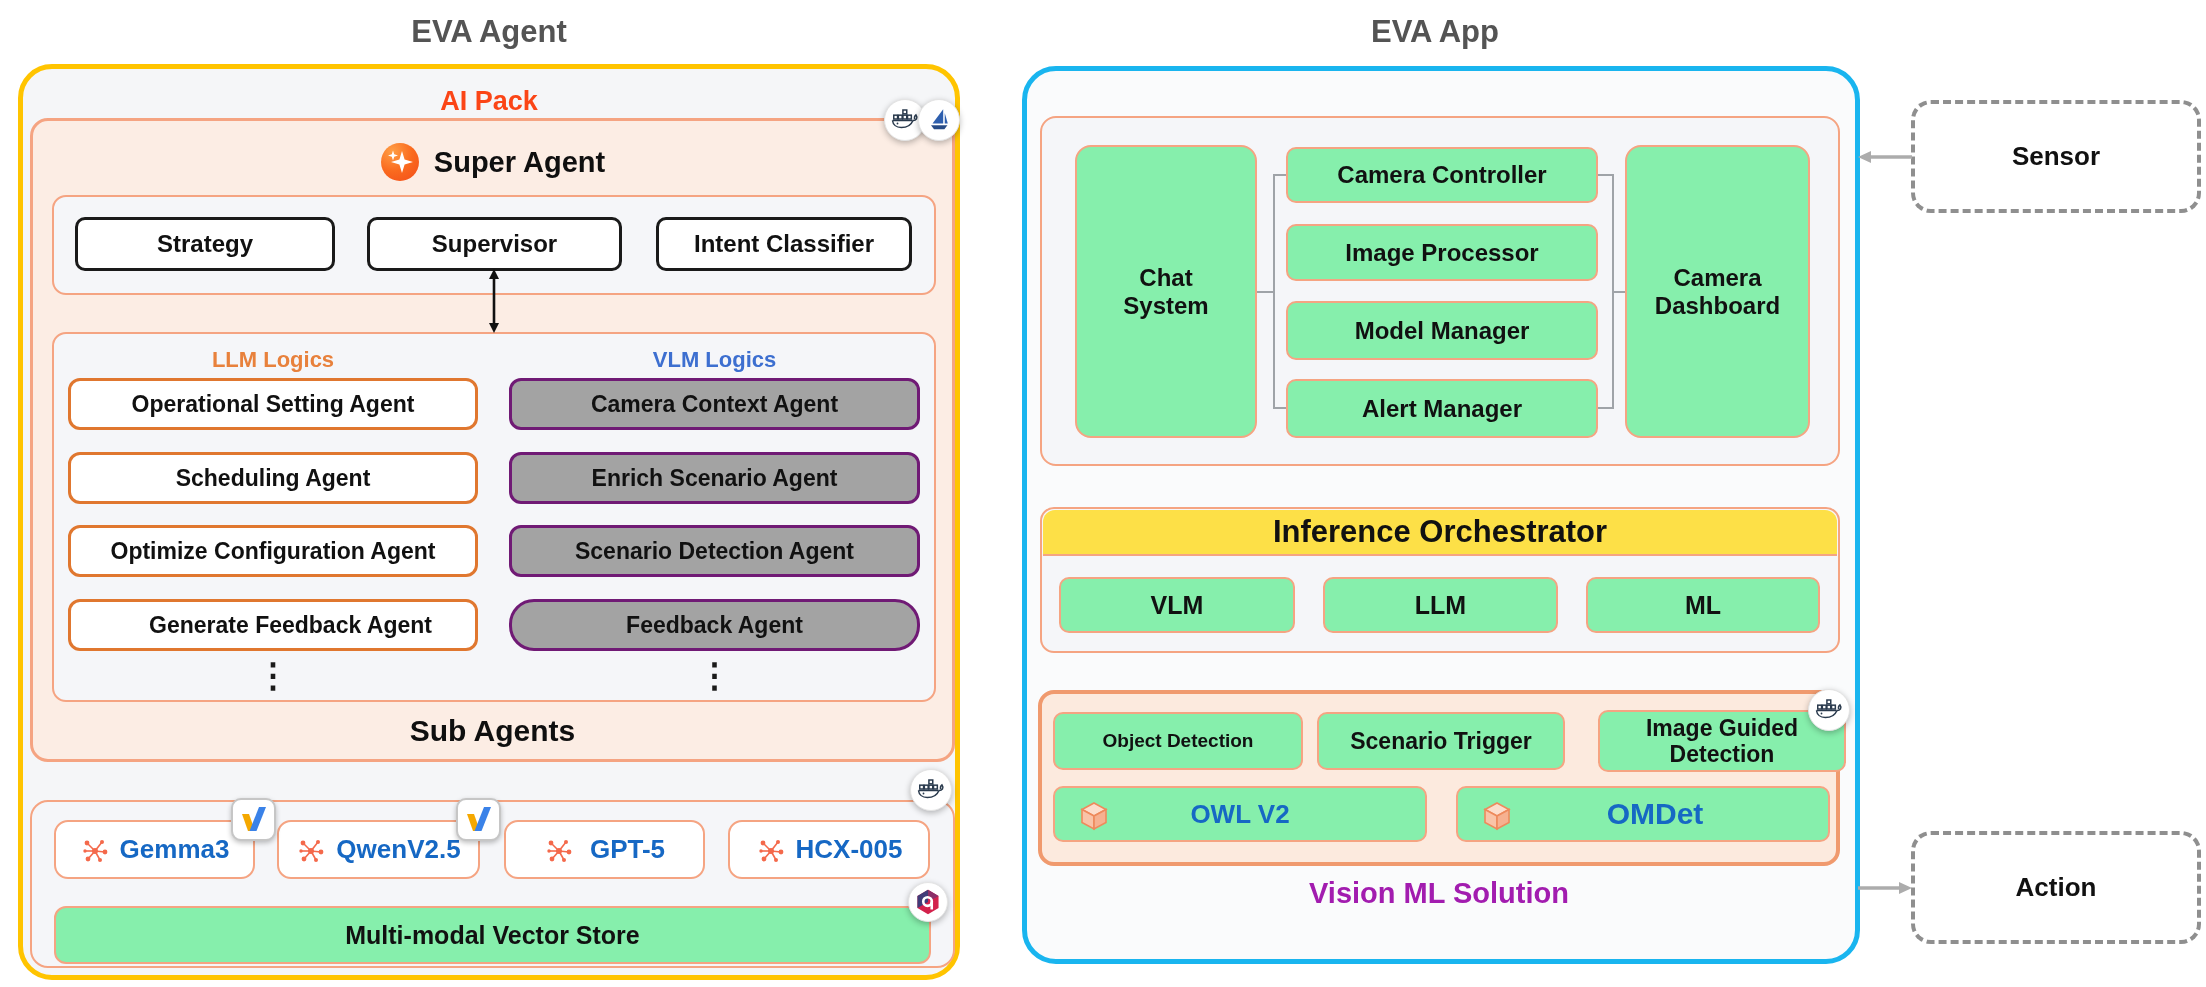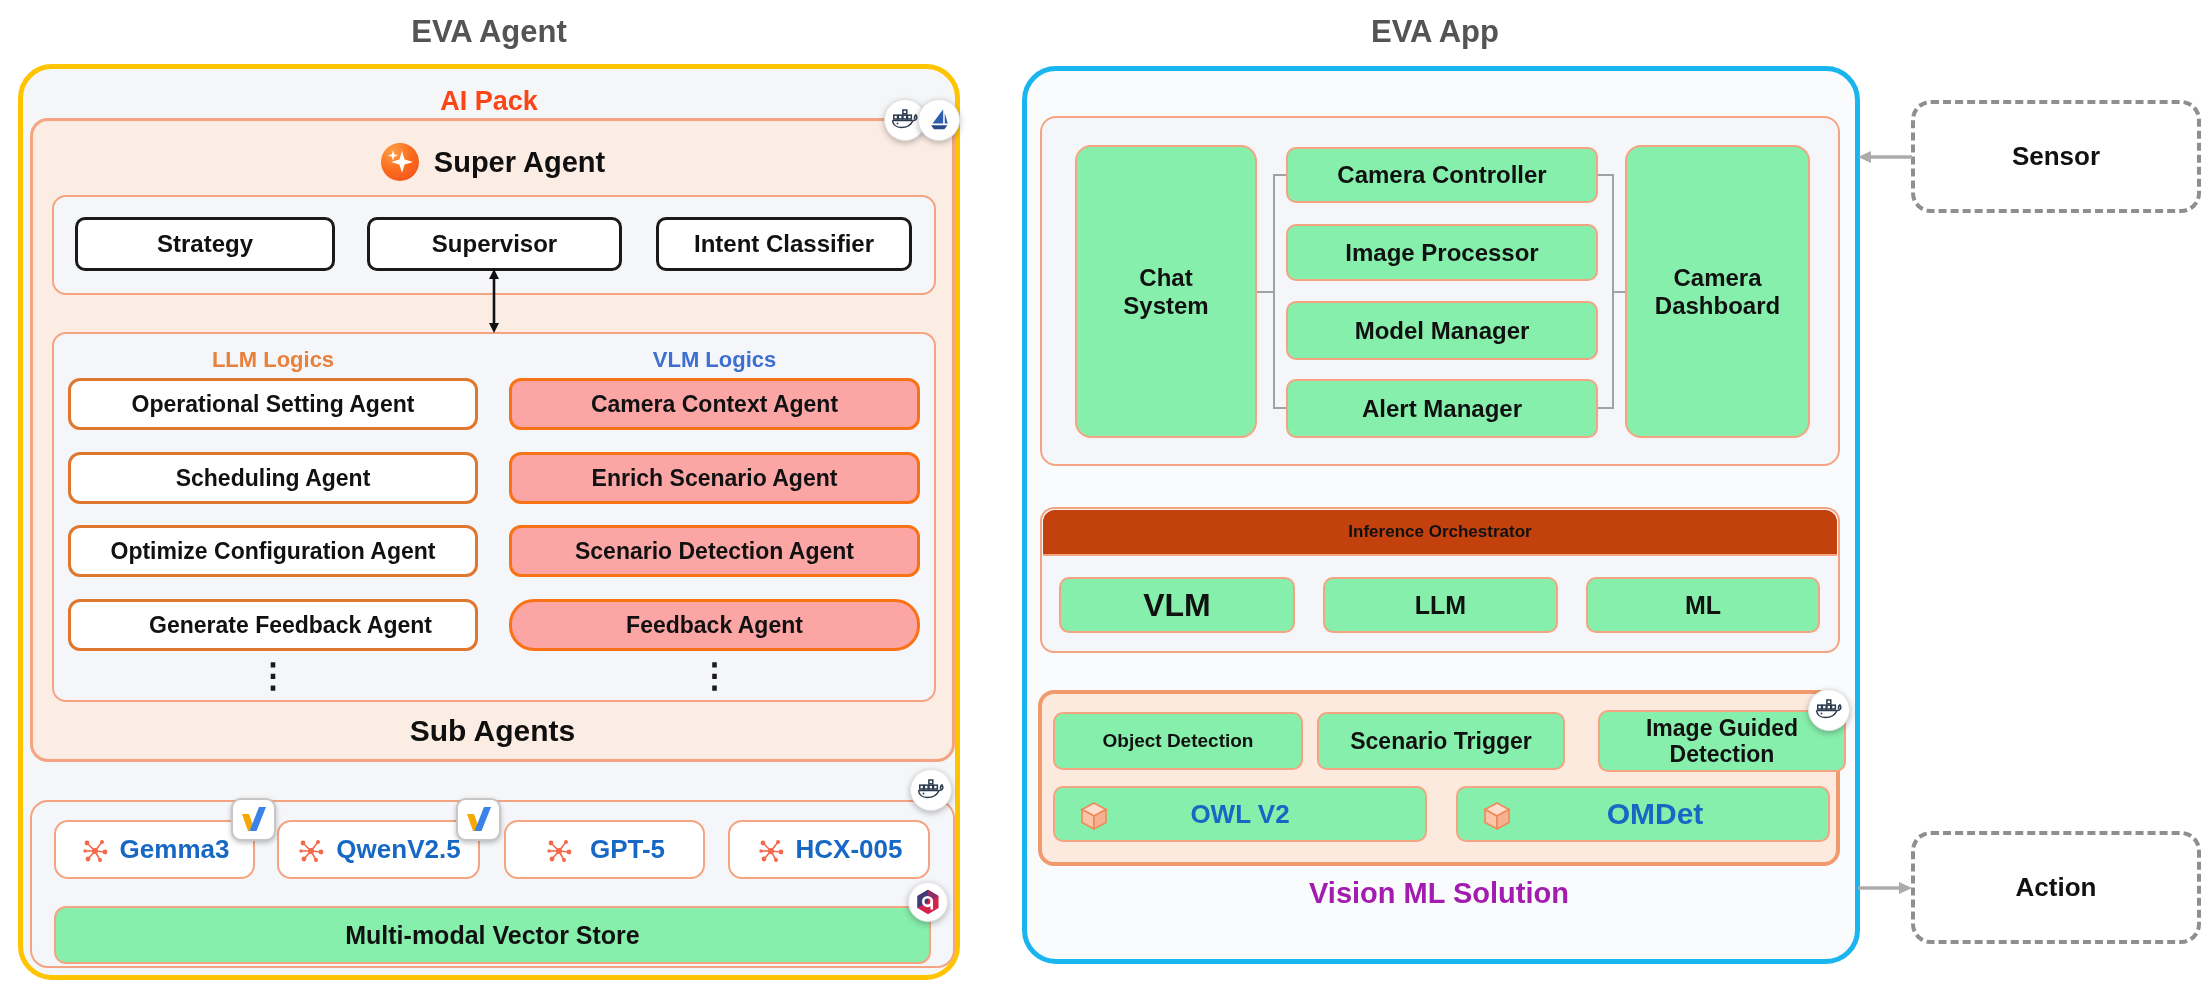--- a/index.html
+++ b/index.html
@@ -8,26 +8,26 @@
   .flexc{display:flex;align-items:center;justify-content:center;text-align:center;}
   .panel-title{font-size:31px;font-weight:bold;color:#545454;}
   .accent-label{font-size:27px;font-weight:bold;color:#FB4516;}
   .outer-yellow{border:5px solid #FFC400;border-radius:34px;background:#F5F6F8;}
   .outer-cyan{border:5px solid #19B5EF;border-radius:34px;background:#FAFBFC;}
   .peach-box{border:2.5px solid #F5A482;border-radius:16px;background:#F5F6F9;}
   .pink-box{border:3px solid #F5A482;border-radius:18px;background:#FCEDE4;}
   .white-peach{border:2.5px solid #F5A482;border-radius:12px;background:#86efac;font-weight:bold;color:#111;font-size:24px;}
   .black-box{border:3px solid #1A1A1A;border-radius:10px;background:#fff;font-weight:bold;color:#111;font-size:24px;}
   .llm-box{border:3px solid #E0772F;border-radius:12px;background:#fff;font-weight:bold;color:#111;font-size:23px;}
-  .vlm-box{border:3px solid #f97316;border-radius:12px;background:#fca5a5;font-weight:bold;color:#111;font-size:23px;}
+  .vlm-box{border:3px solid #701a75;border-radius:12px;background:#a3a3a3;font-weight:bold;color:#111;font-size:23px;}
   .chip{border:2.5px solid #F5A482;border-radius:14px;background:#fff;font-weight:bold;color:#1668C4;font-size:26px;display:flex;align-items:center;justify-content:center;gap:10px;}
   .circle{border-radius:50%;background:#fff;border:1px solid #E4E4E4;box-shadow:0 2px 6px rgba(0,0,0,.28);display:flex;align-items:center;justify-content:center;z-index:6;}
   .badge{border:2px solid #C6C6C6;border-radius:10px;background:#fff;box-shadow:0 2px 5px rgba(0,0,0,.25);display:flex;align-items:center;justify-content:center;z-index:7;}
   .dashed-box{border:4px dashed #8F8F8F;border-radius:20px;background:#fff;font-weight:bold;color:#111;font-size:26px;}
-  .hdr-band{background:#c2410c;border-bottom:2.5px solid #F5A482;border-radius:12px 12px 0 0;font-weight:bold;color:#111;font-size:17px;}
+  .hdr-band{background:#fde047;border-bottom:2.5px solid #F5A482;border-radius:12px 12px 0 0;font-weight:bold;color:#111;font-size:31px;}
   .ellipsis{font-size:34px;font-weight:bold;color:#1A1A1A;line-height:1;}
   svg{display:block;}
 </style>
 </head>
 <body>
 
 <div id="canvas">
 
   <div class="abs flexc panel-title" style="left:329px;top:10px;width:320px;height:44px;">EVA Agent</div>
 
@@ -274,21 +274,21 @@
     <svg width="400" height="300" viewBox="0 0 400 300" fill="none" stroke="#9FA3A8" stroke-width="2">
       <polyline points="7,152 24,152"></polyline>
       <polyline points="36,35 24,35 24,268 36,268"></polyline>
       <polyline points="348,35 363,35 363,268 348,268"></polyline>
       <polyline points="363,152 375,152"></polyline>
     </svg>
   </div>
 
   <div class="abs peach-box" style="left:1040px;top:507px;width:800px;height:146px;border-radius:14px;"></div>
   <div class="abs flexc hdr-band" style="left:1043px;top:510px;width:794px;height:46px;">Inference Orchestrator</div>
-  <div class="abs flexc white-peach" style="left:1059px;top:577px;width:236px;height:56px;border-radius:10px;font-size:32px;">VLM</div>
+  <div class="abs flexc white-peach" style="left:1059px;top:577px;width:236px;height:56px;border-radius:10px;font-size:25px;">VLM</div>
   <div class="abs flexc white-peach" style="left:1323px;top:577px;width:235px;height:56px;border-radius:10px;font-size:25px;">LLM</div>
   <div class="abs flexc white-peach" style="left:1586px;top:577px;width:234px;height:56px;border-radius:10px;font-size:25px;">ML</div>
 
   <div class="abs" style="left:1038px;top:690px;width:802px;height:176px;border:4px solid #F09A6E;border-radius:16px;background:#FCEADE;"></div>
   <div class="abs circle" style="left:1808px;top:689px;width:42px;height:42px;">
     <svg width="30" height="26" viewBox="0 0 36 28">
       <g fill="none" stroke="#2A3A4D" stroke-width="1.8">
         <rect x="15.5" y="2" width="4.6" height="4.6"></rect>
         <rect x="4.5" y="8.2" width="4.6" height="4.6"></rect>
           <rect x="10" y="8.2" width="4.6" height="4.6"></rect>

